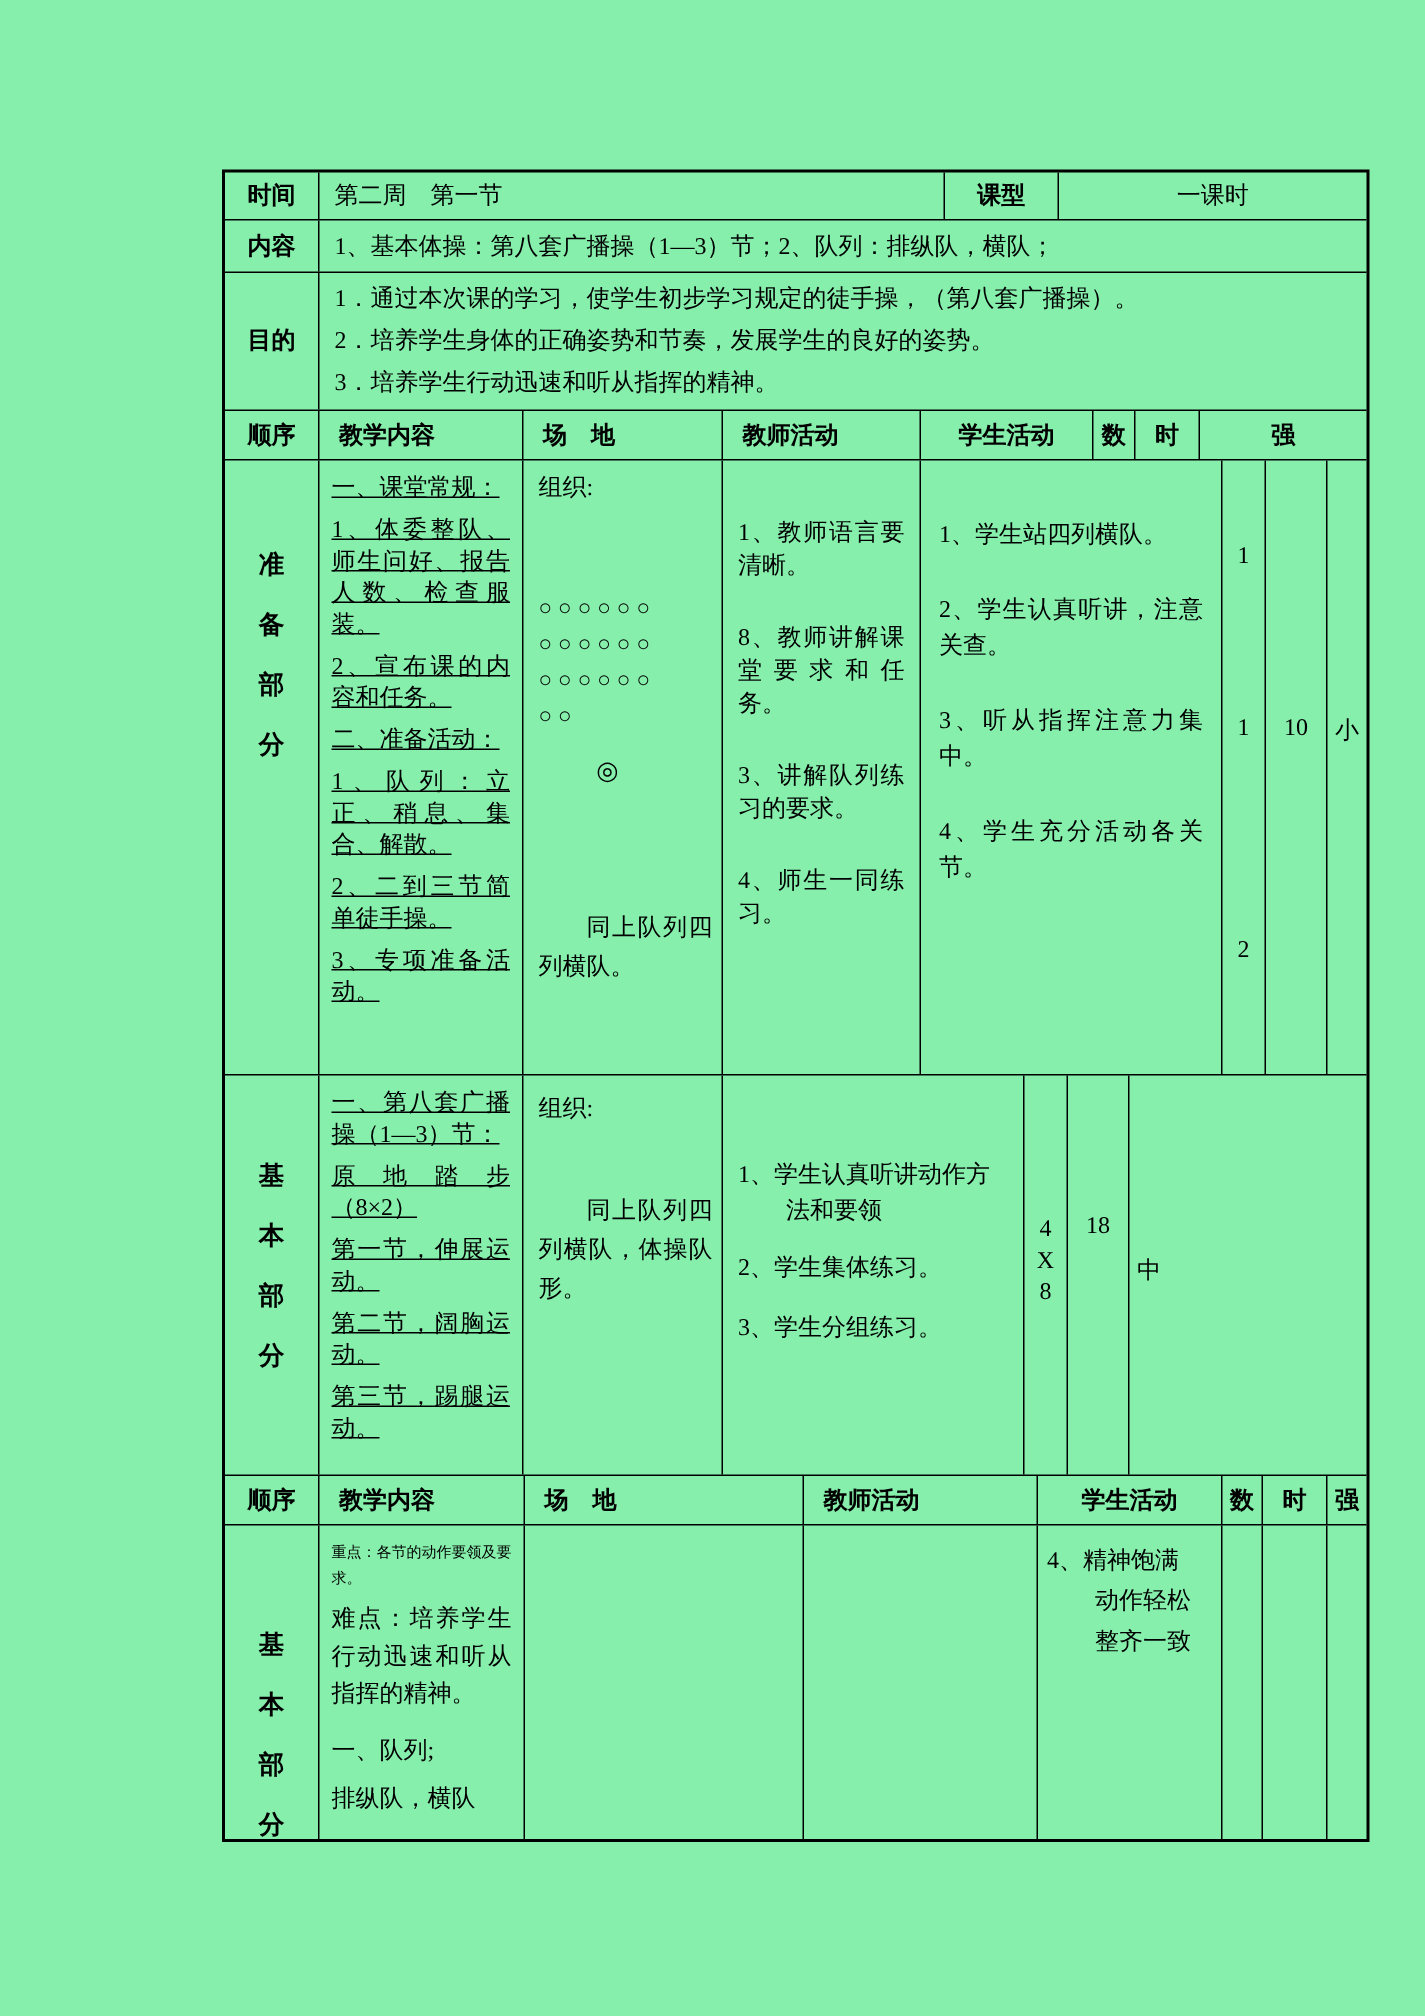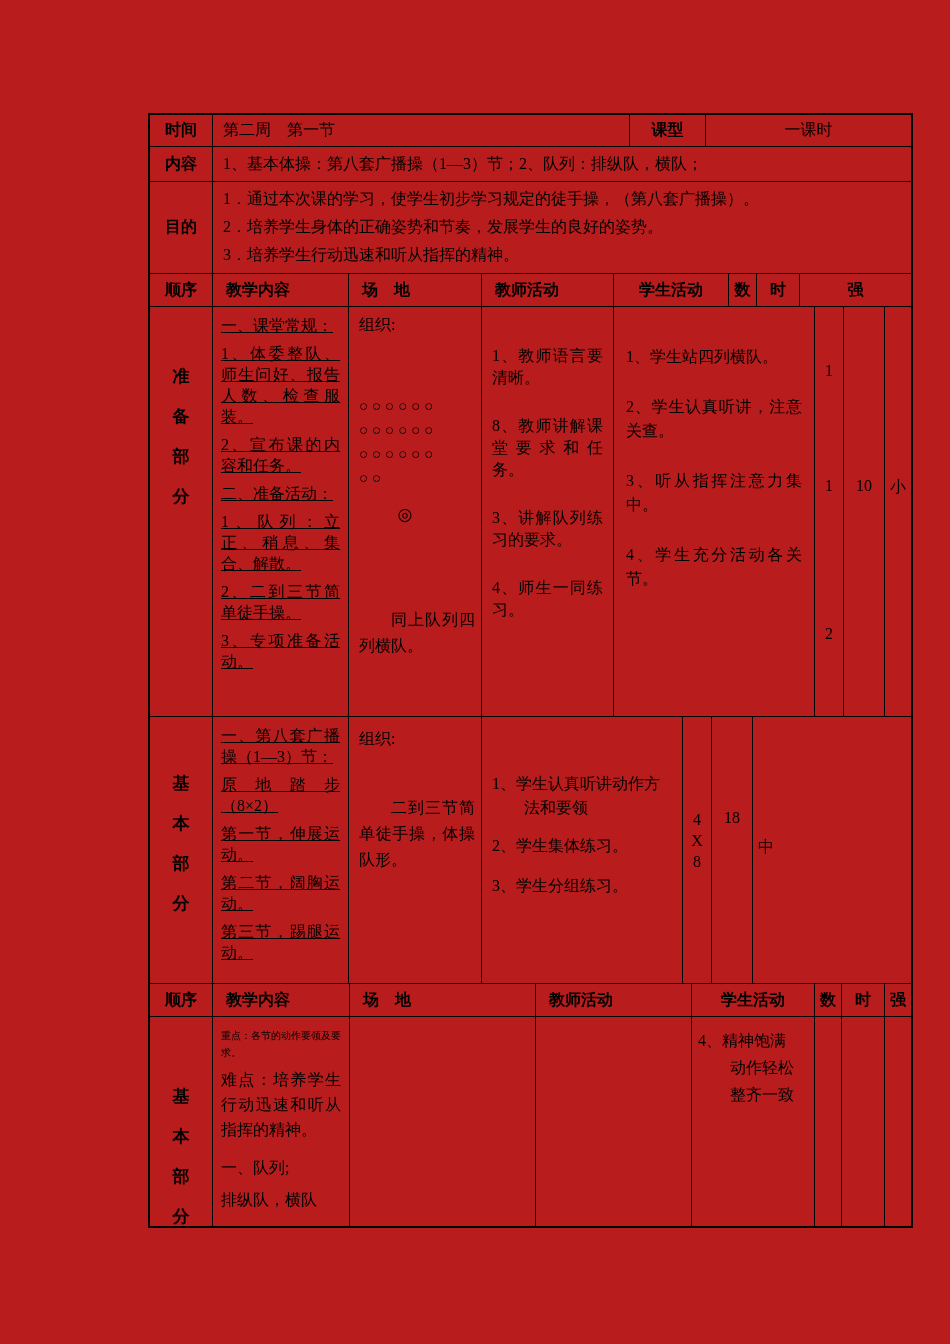--- a/index.html
+++ b/index.html
@@ -1,17 +1,17 @@
 <!DOCTYPE html>
 <html><head>
 <meta charset="utf-8">
 <style>
   * { margin:0; padding:0; box-sizing:border-box; }
   html,body { background:#ffffff; }
-  .page { position:relative; width:950px; height:1344px; background:#b91c1c;
+  .page { position:relative; width:950px; height:1344px; background:#86efac;
           font-family:"Liberation Serif","DejaVu Serif",serif; color:#000; font-size:16px; overflow:hidden; }
   .tbl { position:absolute; left:148px; top:113px; width:765px; border:2px solid #000; }
   .row { display:flex; border-bottom:1px solid #000; }
   .row:last-child { border-bottom:none; }
   .cell { border-right:1px solid #000; overflow:hidden; position:relative; }
   .cell:last-child { border-right:none; }
   .bold { font-family:"Liberation Sans","DejaVu Sans",sans-serif; font-weight:bold; }
   .c { display:flex; align-items:center; justify-content:center; text-align:center; }
   .hl { display:flex; align-items:center; padding-left:13px; } 
   .rA{height:32px} .rB{height:35px} .rC{height:92px} .rD{height:33px}
@@ -126,21 +126,21 @@
       </div>
       <div class="cell" style="width:136px;padding:8px 8px 0">
         <p class="para">一、第八套广播操（1—3）节：</p>
         <p class="para">原地踏步（8×2）</p>
         <p class="para">第一节，伸展运动。</p>
         <p class="para">第二节，阔胸运动。</p>
         <p class="para">第三节，踢腿运动。</p>
       </div>
       <div class="cell" style="width:133px;padding:12px 6px 0 10px">
         <div>组织:</div>
-        <p class="indent2" style="margin-top:45px;line-height:26px;text-align:justify">二到三节简单徒手操，体操队形。</p>
+        <p class="indent2" style="margin-top:45px;line-height:26px;text-align:justify">同上队列四列横队，体操队形。</p>
       </div>
       <div class="cell" style="width:201px;padding:55px 10px 0">
         <p class="hang" style="line-height:24px;margin-bottom:14px">1、学生认真听讲动作方法和要领</p>
         <p class="hang" style="line-height:24px;margin-bottom:16px">2、学生集体练习。</p>
         <p class="hang" style="line-height:24px;margin-bottom:14px">3、学生分组练习。</p>
       </div>
       <div class="cell" style="width:29px;text-align:center;padding-top:92px;line-height:21px">
         <div>4</div>
         <div>X</div>
         <div>8</div>

